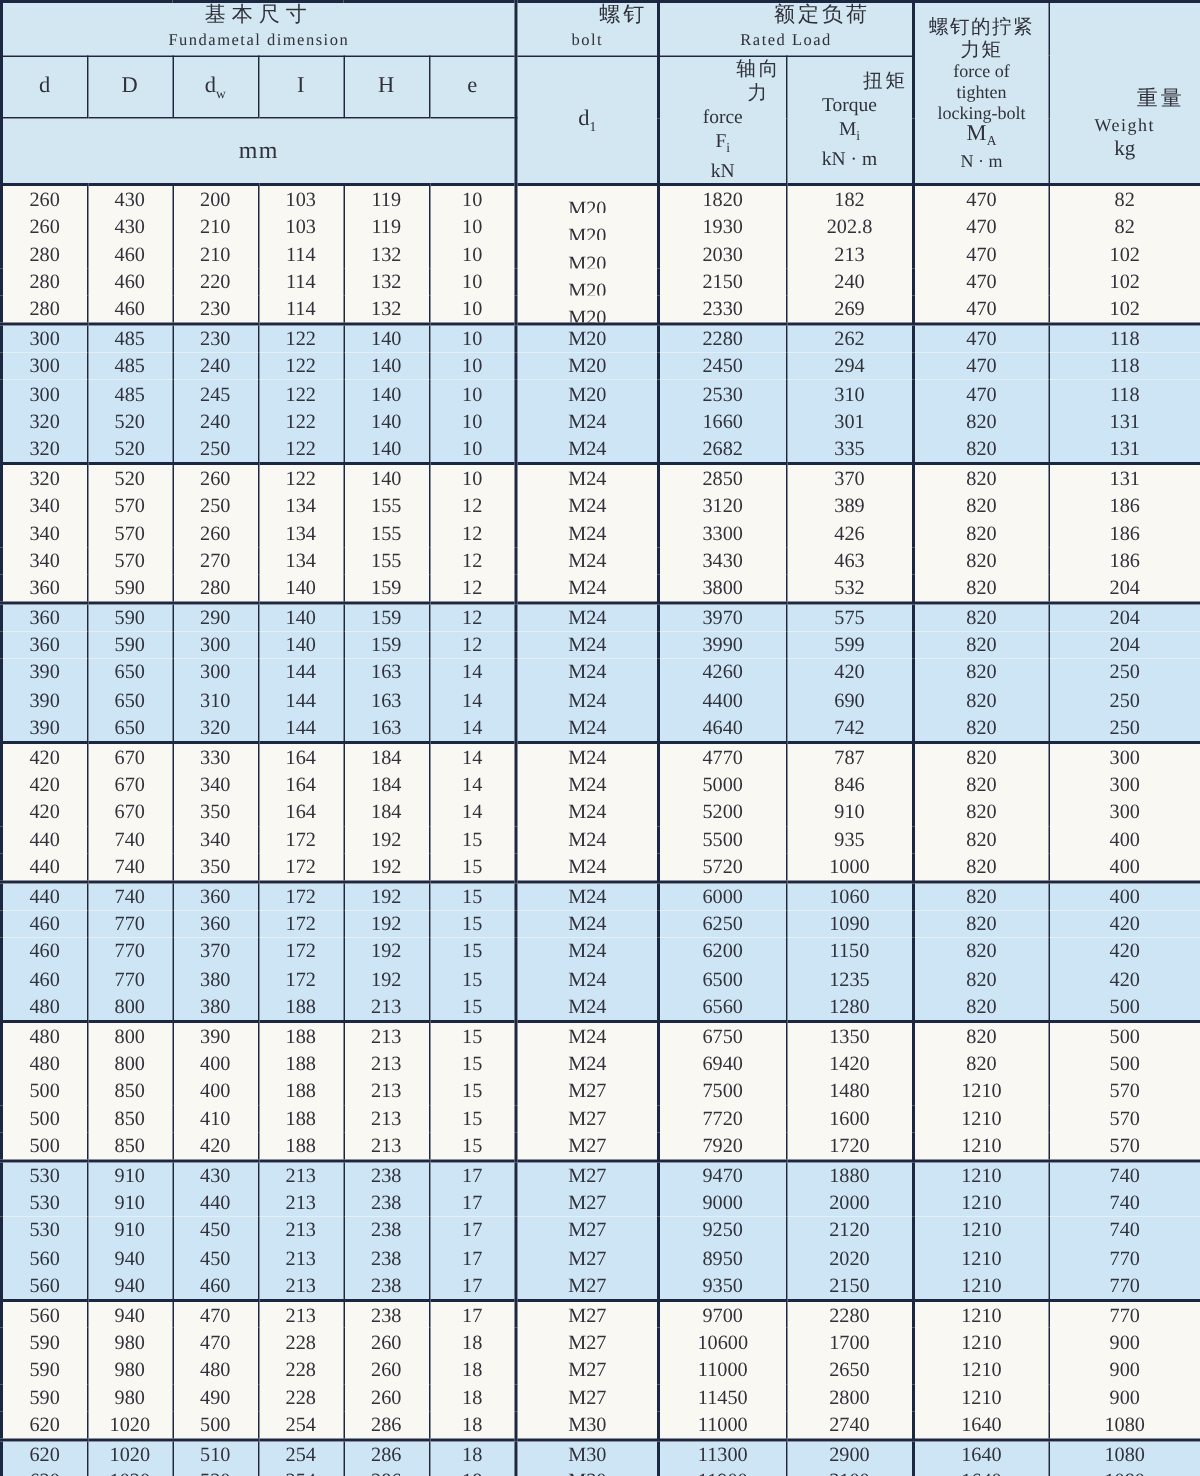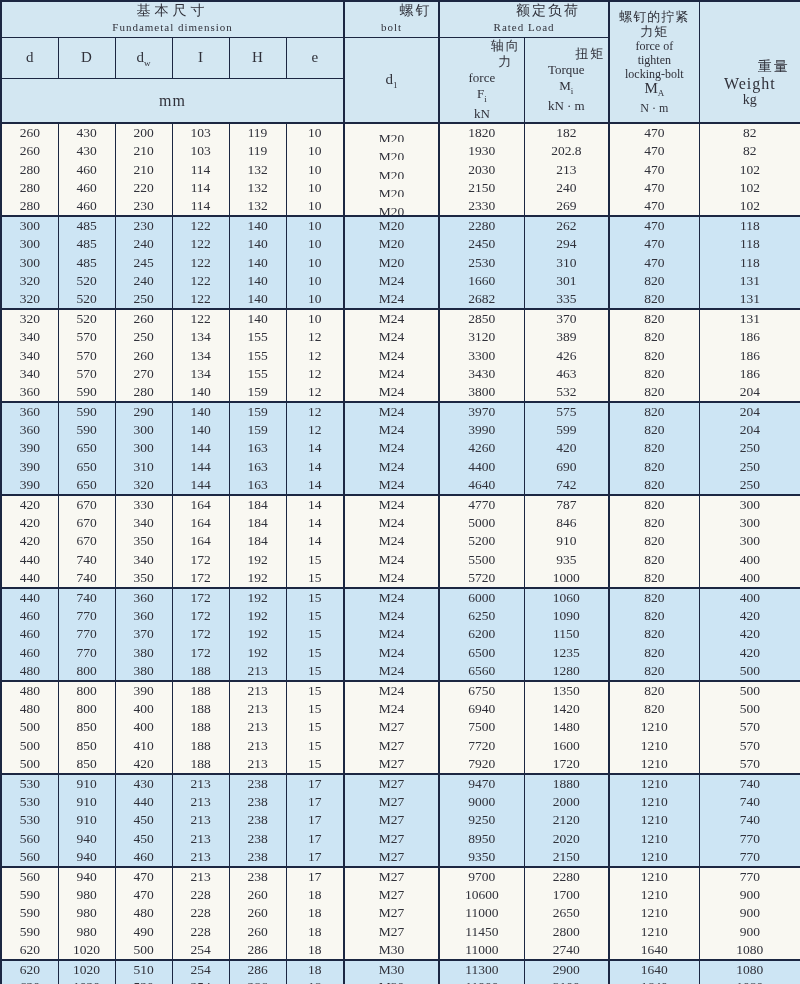--- a/index.html
+++ b/index.html
@@ -97,21 +97,21 @@
           <div>force of</div>
           <div>tighten</div>
           <div>locking-bolt</div>
           <div><span class="sym">M</span><sub>A</sub></div>
           <div>N · m</div>
         </div>
       </th>
       <th rowspan="3">
         <div class="weight-cell">
           <div class="zh tight">重量</div>
-          <div class="en" style="font-size:16px">Weight</div>
+          <div class="en" style="font-size:12px">Weight</div>
           <div style="font-size:14px">kg</div>
         </div>
       </th>
     </tr>
     <tr class="hr2">
       <th><span class="dimletter">d</span><sub></sub></th>
       <th><span class="dimletter">D</span><sub></sub></th>
       <th><span class="dimletter">d</span><sub>w</sub></th>
       <th><span class="dimletter">I</span><sub></sub></th>
       <th><span class="dimletter">H</span><sub></sub></th>

